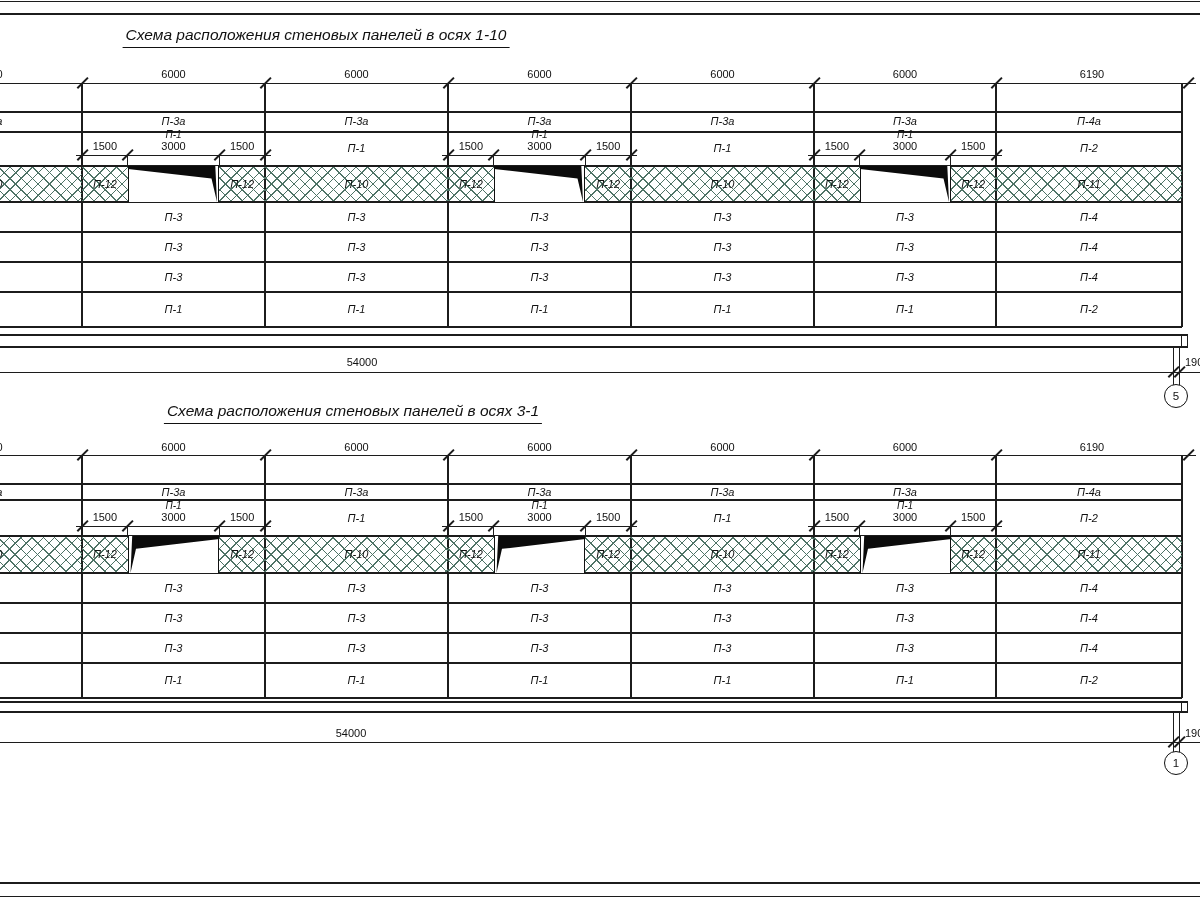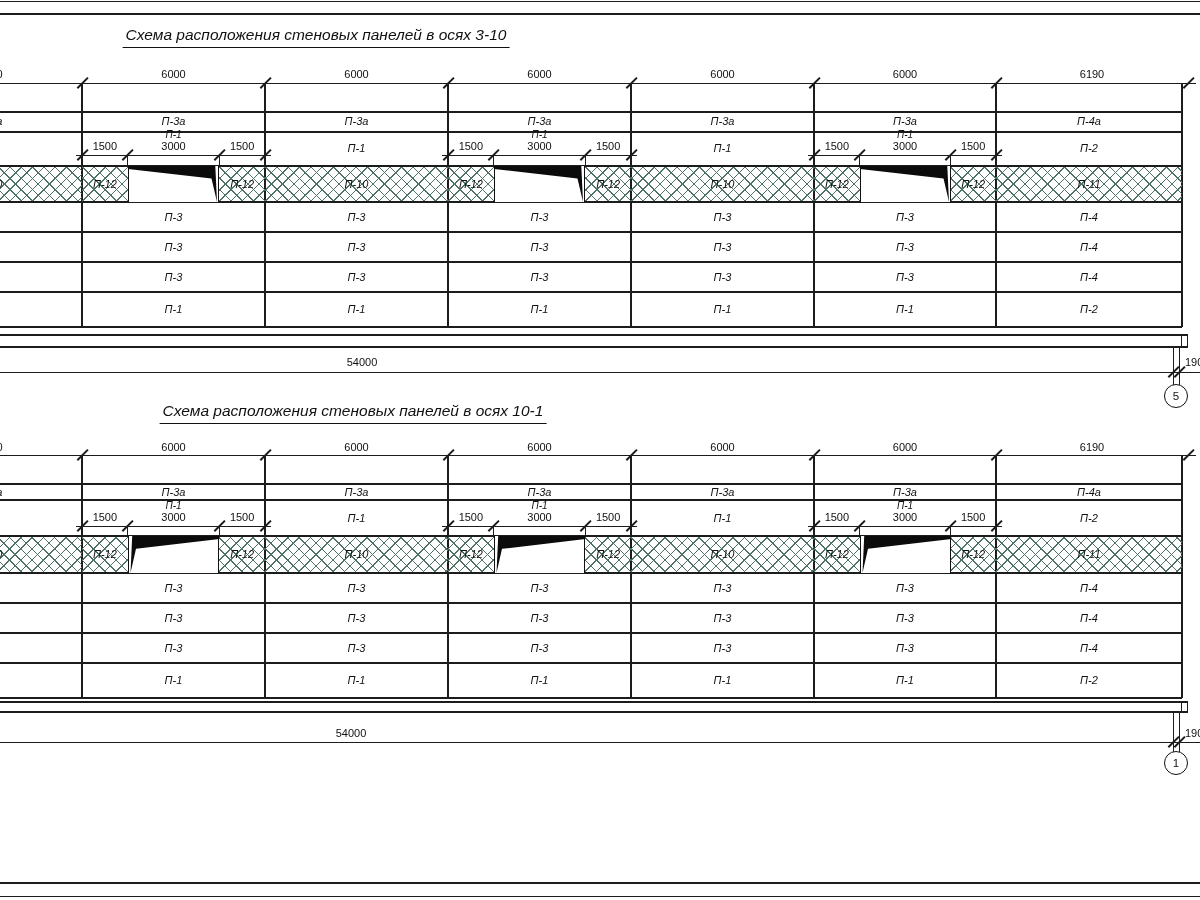--- a/index.html
+++ b/index.html
@@ -27,21 +27,21 @@
 </head>
 <body>
 
 <div id="canvas">
 
   <div class="ln" style="left:0;top:1px;width:1200px;height:1px;"></div>
   <div class="ln" style="left:0;top:12.5px;width:1200px;height:2.4px;"></div>
   <div class="ln" style="left:0;top:882px;width:1200px;height:2.4px;"></div>
   <div class="ln" style="left:0;top:896px;width:1200px;height:1.2px;"></div>
   <div id="diagram-0">
-      <div class="title" style="left: 316px; top: 26px;">Схема расположения стеновых панелей в осях 3-10</div>
+      <div class="title" style="left: 316px; top: 26px;">Схема расположения стеновых панелей в осях 1-10</div>
       <div class="ln" style="left: 0px; top: 82.5px; width: 1196px; height: 1px;"></div>
       <div class="tick" style="left: 74.5px; top: 82.2px;"></div>
       <div class="tick" style="left: 257.5px; top: 82.2px;"></div>
       <div class="tick" style="left: 440.5px; top: 82.2px;"></div>
       <div class="tick" style="left: 623.5px; top: 82.2px;"></div>
       <div class="tick" style="left: 806.5px; top: 82.2px;"></div>
       <div class="tick" style="left: 988.5px; top: 82.2px;"></div>
       <div class="tick" style="left: 1180.5px; top: 82.2px;"></div>
       <div class="t " style="left: -9.5px; top: 74px;">6000</div>
       <div class="t " style="left: 173.5px; top: 74px;">6000</div>
@@ -171,21 +171,21 @@
       <div class="ln" style="left: 0px; top: 371.5px; width: 1200px; height: 1px;"></div>
       <div class="tick" style="left: 1166px; top: 371.2px;"></div>
       <div class="tick" style="left: 1172px; top: 371.2px;"></div>
       <div class="ln" style="left: 1173px; top: 347px; width: 1px; height: 37.5px;"></div>
       <div class="ln" style="left: 1179px; top: 347px; width: 1px; height: 37.5px;"></div>
       <div class="t " style="left: 362px; top: 362px;">54000</div>
       <div class="t anchorL" style="left: 1185px; top: 362px;">190</div>
       <div class="bubble" style="left: 1164px; top: 384px;">5</div>
     </div>
   <div id="diagram-1">
-      <div class="title" style="left: 353px; top: 402px;">Схема расположения стеновых панелей в осях 10-1</div>
+      <div class="title" style="left: 353px; top: 402px;">Схема расположения стеновых панелей в осях 3-1</div>
       <div class="ln" style="left: 0px; top: 454.5px; width: 1196px; height: 1px;"></div>
       <div class="tick" style="left: 74.5px; top: 454.2px;"></div>
       <div class="tick" style="left: 257.5px; top: 454.2px;"></div>
       <div class="tick" style="left: 440.5px; top: 454.2px;"></div>
       <div class="tick" style="left: 623.5px; top: 454.2px;"></div>
       <div class="tick" style="left: 806.5px; top: 454.2px;"></div>
       <div class="tick" style="left: 988.5px; top: 454.2px;"></div>
       <div class="tick" style="left: 1180.5px; top: 454.2px;"></div>
       <div class="t " style="left: -9.5px; top: 447px;">6000</div>
       <div class="t " style="left: 173.5px; top: 447px;">6000</div>

